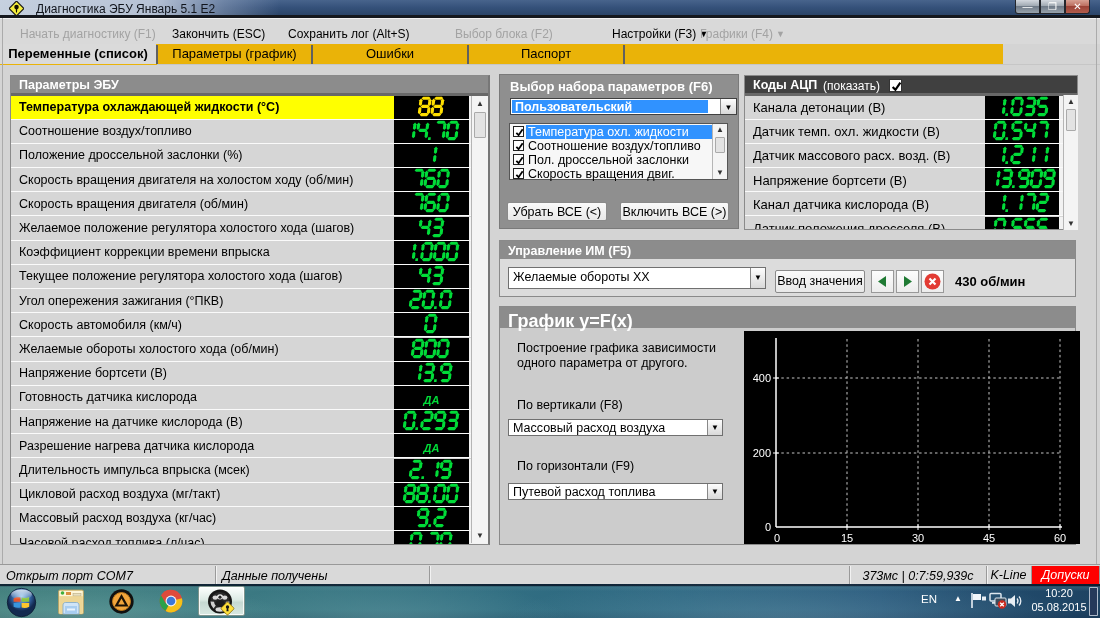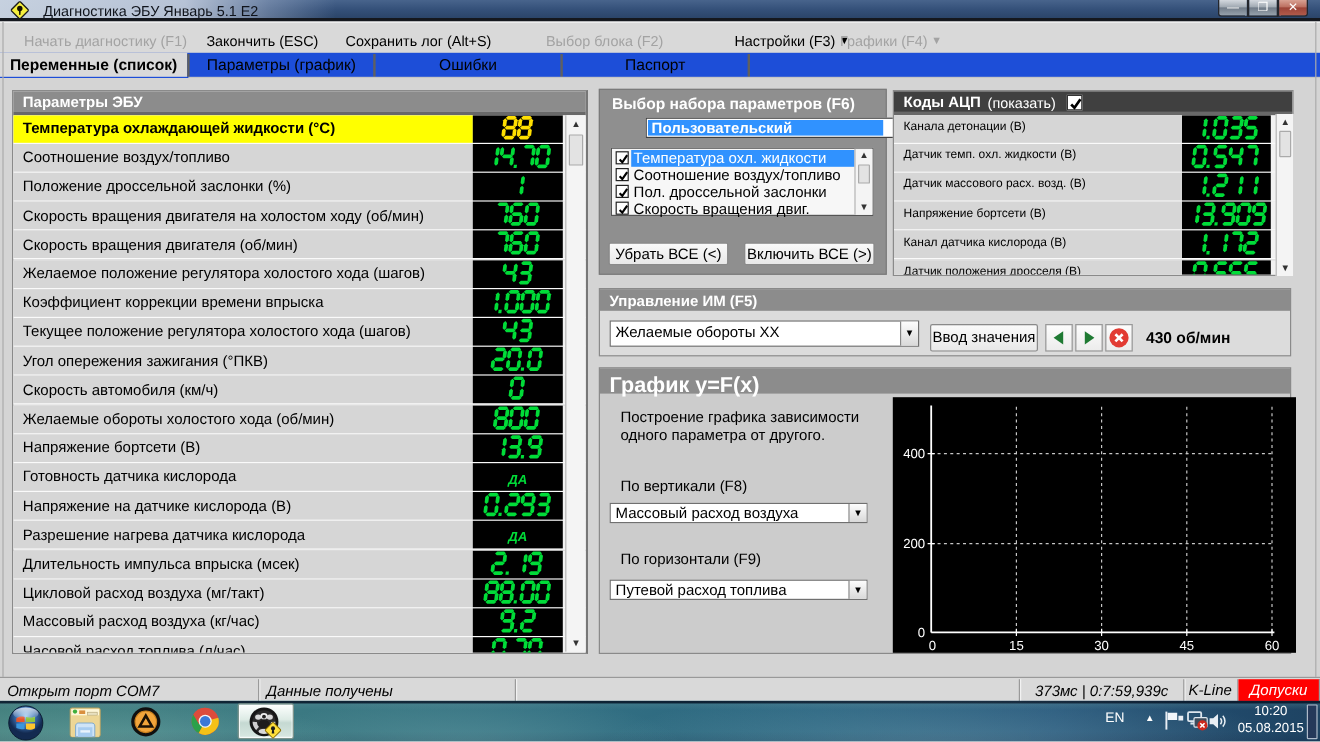--- a/index.html
+++ b/index.html
@@ -18,60 +18,60 @@
 #btnmin{left:1015px;width:25px;border-radius:0 0 0 3px;}
 #btnmax{left:1040px;width:25px;}
 #btnclose{left:1065px;width:25px;border-radius:0 0 3px 0;
  background:linear-gradient(#d8a193 0%,#bc6f60 45%,#9c4337 50%,#b25c4c 100%);}
 .winbtn span{display:block;text-align:center;color:#fff;font-size:10px;line-height:13px;}
 
 #menubar{position:absolute;left:0;top:18px;width:1100px;height:26px;background:#d9d9d9;border-top:1px solid #f2f2f2;}
 .mi{position:absolute;top:8px;font-size:12px;color:#000;}
 .mi.dis{color:#a3a3a3;}
 
-#tabbar{position:absolute;left:0;top:44px;width:1100px;height:21px;background:#1d4ed8;}
+#tabbar{position:absolute;left:0;top:44px;width:1003px;height:21px;background:#eab308;}
 .tab{position:absolute;top:0;height:20px;font-size:13px;text-align:center;line-height:20px;color:#000;}
 .tabsep{position:absolute;top:1px;width:1.5px;height:19px;background:#606060;}
 
 #lpanel{position:absolute;left:10px;top:75px;width:480px;height:470px;background:#d6d6d6;
  border:1px solid #8a8a8a;border-right:2px solid #777;overflow:hidden;}
 #lphead{position:absolute;left:0;top:0;width:478px;height:17px;background:#8c8c8c;color:#fff;font-weight:bold;font-size:12.5px;}
 #lrows{position:absolute;left:0;top:16.5px;width:478px;height:451px;overflow:hidden;border-top:3px solid #686868;}
 .lrow{position:absolute;left:0;width:498px;height:24.2px;border-bottom:1.4px solid rgba(255,255,255,0.62);background:#f2f2f2;}
 .lrow .lab{position:absolute;left:0;top:0;width:383px;height:100%;background:#d6d6d6;font-size:12.5px;color:#000;
  padding:4.5px 0 0 8px;}
 .lrow .val{position:absolute;left:383px;top:0;width:75px;height:100%;background:#000;text-align:center;}
 .lrow.sel .lab{background:#ffff00;font-weight:bold;}
 
 .sb{position:absolute;background:#f4f4f4;border-left:1px solid #b5b5b5;}
 .sb .up,.sb .dn{position:absolute;left:0;width:100%;height:15px;font-size:8px;color:#333;text-align:center;line-height:15px;}
 .sb .th{position:absolute;left:2px;right:2px;background:#e3e3e3;border:1px solid #aaa;border-radius:1px;}
 
 #mpanel{position:absolute;left:499px;top:74px;width:240px;height:155px;background:#8f8f8f;border:1px solid #7a7a7a;}
 #mtitle{position:absolute;left:10px;top:4px;color:#fff;font-weight:bold;font-size:13px;}
-#mcombo{position:absolute;left:10px;top:23px;width:227px;height:17px;background:#fff;border:1px solid #404040;margin-left:28px;}
+#mcombo{position:absolute;left:10px;top:23px;width:227px;height:17px;background:#fff;border:1px solid #404040;}
 #mcombosel{position:absolute;left:1px;top:1px;width:196px;height:13px;background:#3092ff;color:#fff;font-weight:bold;font-size:12.5px;padding-left:3px;}
 .combobtn{position:absolute;right:0px;top:0px;width:16px;height:100%;background:linear-gradient(#fdfdfd,#d9d9d9);border-left:1px solid #888;color:#000;
  font-size:8px;text-align:center;}
 #mlist{position:absolute;left:9px;top:48px;width:219px;height:57px;background:#f7f7f7;border:1px solid #555;}
 .mitem{position:absolute;left:1px;width:202px;height:14px;font-size:12.5px;color:#000;}
 .mitem .cb{position:absolute;left:2px;top:1px;width:11px;height:11px;background:#fff;border:1px solid #222;font-size:10px;line-height:10px;font-weight:bold;text-align:center;}
 .mitem .it{position:absolute;left:17px;top:0px;}
 .mitem.sel .hl{position:absolute;left:15px;top:0;right:0;height:14px;background:#3092ff;}
 .mitem.sel .it{color:#fff;}
 .btn{position:absolute;background:linear-gradient(#fafafa,#e8e8e8);border:1px solid #8a8a8a;border-radius:2px;
  font-size:12.5px;color:#000;text-align:center;}
 #btnub{left:7px;top:127px;width:100px;height:19px;line-height:18px;}
 #btnvk{left:120px;top:127px;width:109px;height:19px;line-height:18px;}
 
 #apanel{position:absolute;left:744px;top:75px;width:334px;height:155px;background:#d6d6d6;border:1px solid #8a8a8a;overflow:hidden;}
 #aphead{position:absolute;left:0;top:0;width:332px;height:18px;background:#404040;}
 #arows{position:absolute;left:0;top:16.5px;width:332px;height:136px;overflow:hidden;border-top:3px solid #686868;}
 .arow{position:absolute;left:0;width:332px;height:24.2px;border-bottom:1.4px solid rgba(255,255,255,0.62);background:#f2f2f2;}
-.arow .lab{position:absolute;left:0;top:0;width:240px;height:100%;background:#d6d6d6;font-size:10px;color:#000;padding:4.5px 0 0 8px;}
+.arow .lab{position:absolute;left:0;top:0;width:240px;height:100%;background:#d6d6d6;font-size:13px;color:#000;padding:4.5px 0 0 8px;}
 .arow .val{position:absolute;left:240px;top:0;width:74px;height:100%;background:#000;text-align:center;}
 
 #ipanel{position:absolute;left:499px;top:240px;width:577px;height:57px;background:#dcdcdc;border:1px solid #8a8a8a;}
 #iphead{position:absolute;left:0;top:0;width:575px;height:17.5px;background:#8c8c8c;}
 #icombo{position:absolute;left:8px;top:26px;width:258px;height:22px;background:#fff;border:1px solid #707070;font-size:12.5px;padding:2px 0 0 4px;}
 #btnvv{left:275px;top:29px;width:90px;height:23px;line-height:21px;}
 .arrbtn{position:absolute;top:29px;width:23px;height:23px;background:linear-gradient(#fdfdfd,#ececec);border:1px solid #999;text-align:center;}
 #imval{position:absolute;left:455px;top:33px;font-size:13px;font-weight:bold;}
 
 #gpanel{position:absolute;left:499px;top:306px;width:577px;height:239px;background:#cccccc;border:1px solid #8a8a8a;}

